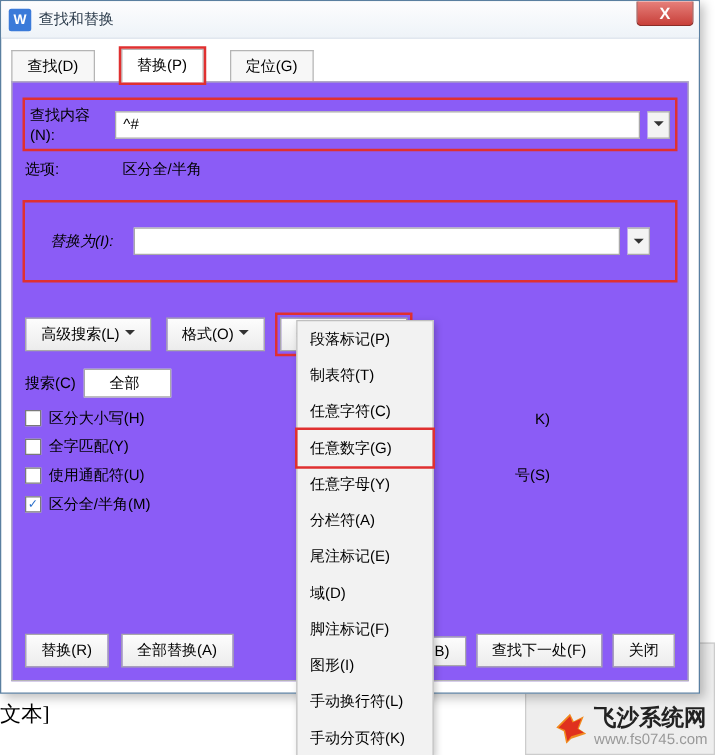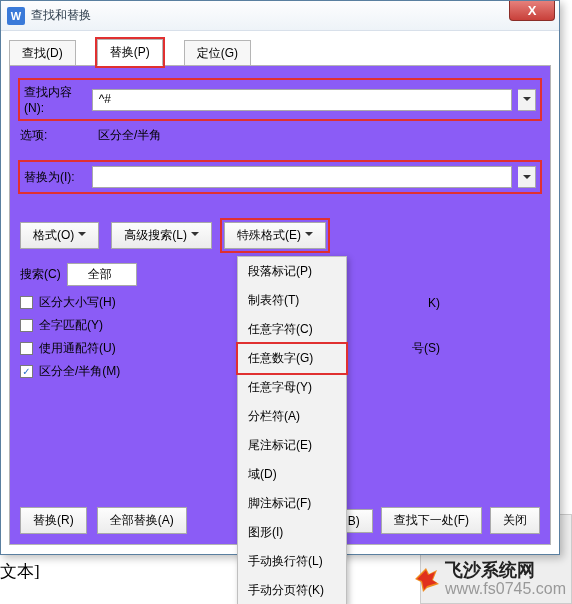--- a/index.html
+++ b/index.html
@@ -183,21 +183,21 @@
   .brand {
     position: absolute;
     right: 6px; bottom: 6px;
     display: flex; align-items: center; gap: 6px;
     font-size: 18px; font-weight: bold; color: #222;
   }
   .brand .logo {
     width: 26px; height: 26px;
     display: inline-block;
   }
-  .brand .url { font-size: 16px; color: #999; font-weight: normal; }
+  .brand .url { font-size: 12px; color: #999; font-weight: normal; }
   .col { display: flex; gap: 6px; width: 100%; }
 </style>
 </head>
 <body>
 
 <div class="background-slab"></div>
 <div class="bgtext">文本]</div>
 
 <div class="dialog">
   <div class="titlebar">
@@ -221,35 +221,35 @@
           <span class="inp full">^#</span>
           <span class="caret"></span>
         </div>
       </div>
 
       <div class="row">
         <span class="lbl">选项:</span>
         <span>区分全/半角</span>
       </div>
 
-      <div class="row redbox" style="padding:4px; margin-top:18px;">
+      <div class="row redbox" style="padding:20px; margin-top:18px;font-style:italic;">
         <span class="lbl">替换为(I):</span>
         <div class="col">
           <span class="inp full"></span>
           <span class="caret"></span>
         </div>
       </div>
 
       <div class="btnrow">
         <span class="btn">
-          <span>格式(O)</span>
+          <span>高级搜索(L)</span>
           <span class="dd"></span>
         </span>
         <span class="btn">
-          <span>高级搜索(L)</span>
+          <span>格式(O)</span>
           <span class="dd"></span>
         </span>
         <span class="btn redbox" style="outline-offset:2px;">
           <span>特殊格式(E)</span>
           <span class="dd"></span>
         </span>
       </div>
 
       <div class="searchrow">
         <span>搜索(C)</span>

